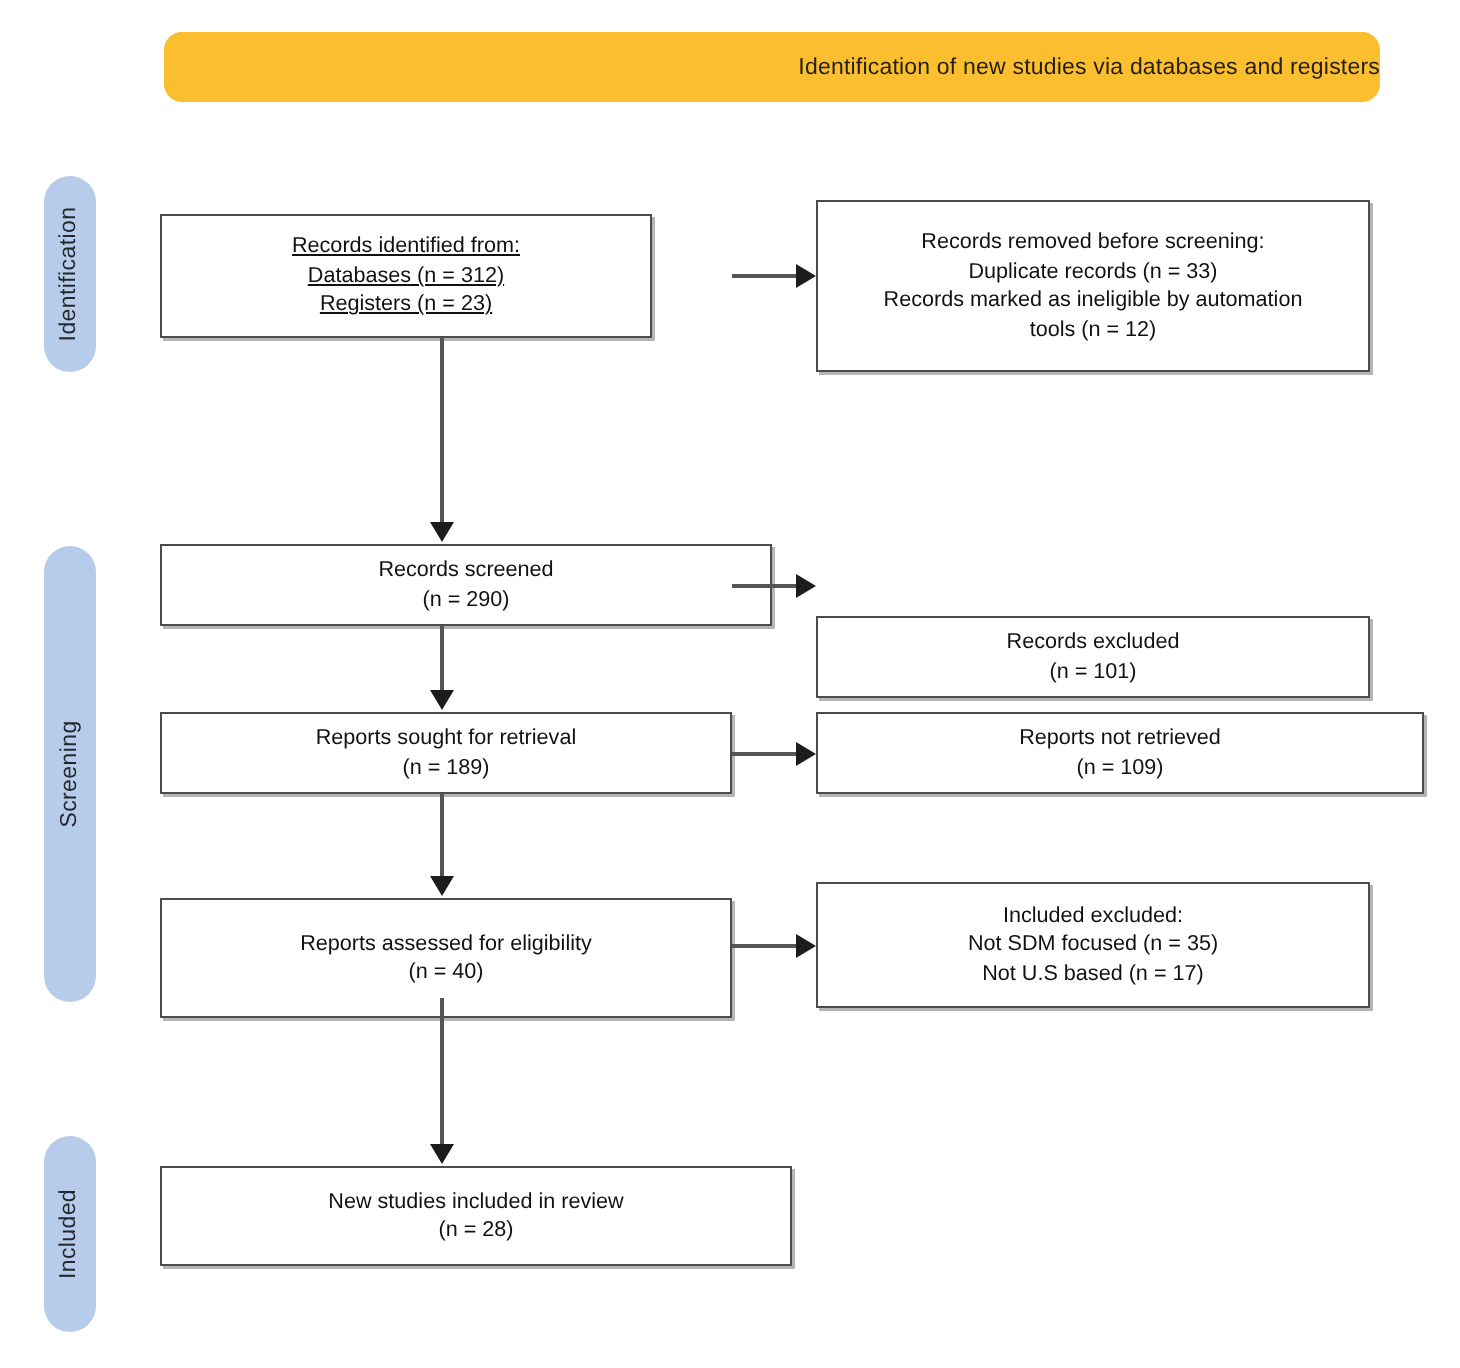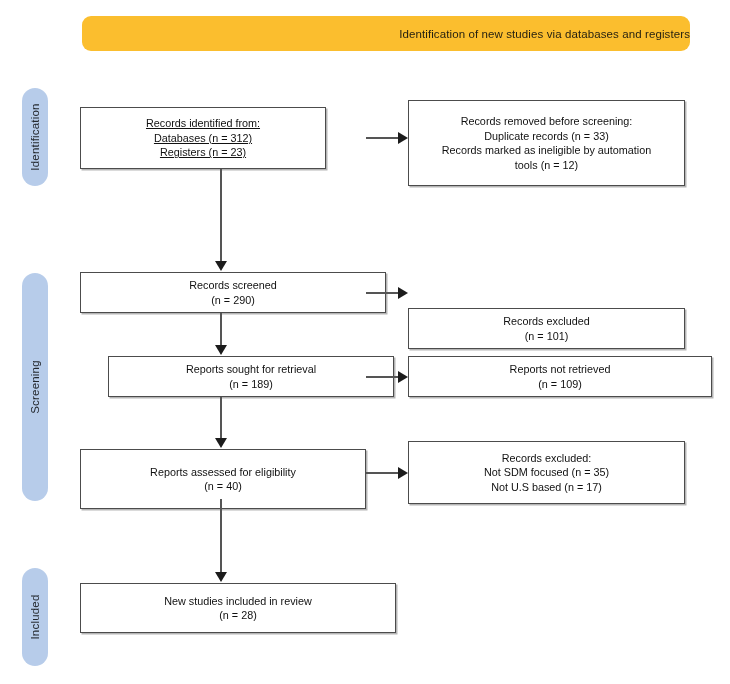--- a/index.html
+++ b/index.html
@@ -149,21 +149,21 @@
       <span class="line">(n = 101)</span>
     </div>
   </div>
 
   <div class="conn hline" style="left:366px; top:292px; width:33px;"></div>
   <div class="arrow-right" style="left:398px; top:287px;"></div>
 
   <div class="conn vline" style="left:220px; top:313px; height:33px;"></div>
   <div class="arrow-down" style="left:215px; top:345px;"></div>
 
-  <div class="node" style="left:80px; top:356px; width:286px; height:41px;margin-left:28px;">
+  <div class="node" style="left:80px; top:356px; width:286px; height:41px;">
     <div>
       <span class="line">Reports sought for retrieval</span>
       <span class="line">(n = 189)</span>
     </div>
   </div>
 
   <div class="node" style="left:408px; top:356px; width:304px; height:41px;">
     <div>
       <span class="line">Reports not retrieved</span>
       <span class="line">(n = 109)</span>
@@ -178,21 +178,21 @@
 
   <div class="node" style="left:80px; top:449px; width:286px; height:60px;">
     <div>
       <span class="line">Reports assessed for eligibility</span>
       <span class="line">(n = 40)</span>
     </div>
   </div>
 
   <div class="node" style="left:408px; top:441px; width:277px; height:63px;">
     <div>
-      <span class="line">Records excluded:</span>
+      <span class="line">Included excluded:</span>
       <span class="line">Not SDM focused (n = 35)</span>
       <span class="line">Not U.S based (n = 17)</span>
     </div>
   </div>
 
   <div class="conn hline" style="left:366px; top:472px; width:33px;"></div>
   <div class="arrow-right" style="left:398px; top:467px;"></div>
 
   <div class="conn vline" style="left:220px; top:499px; height:74px;"></div>
   <div class="arrow-down" style="left:215px; top:572px;"></div>

